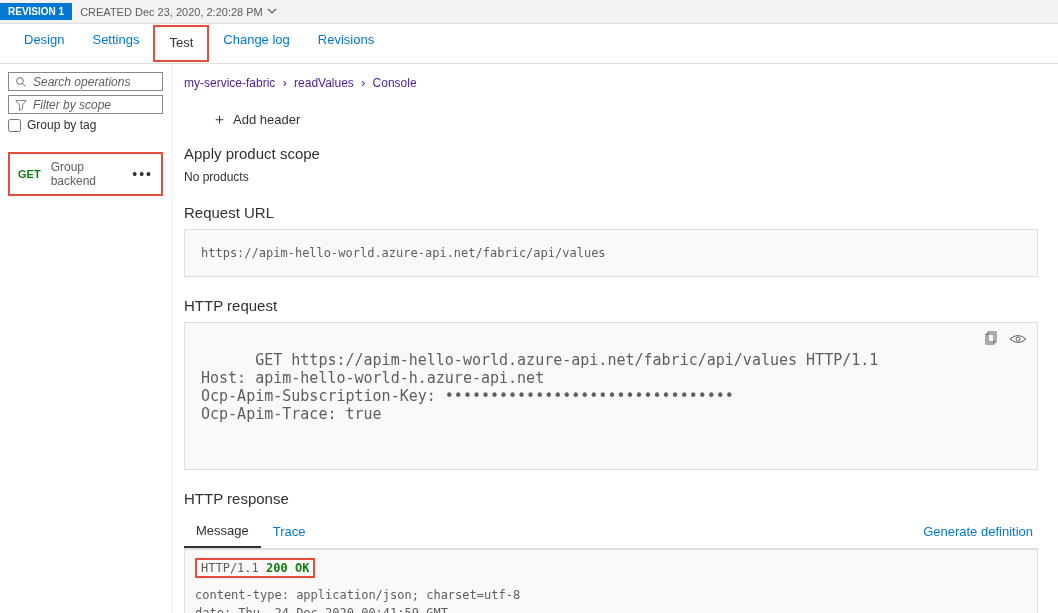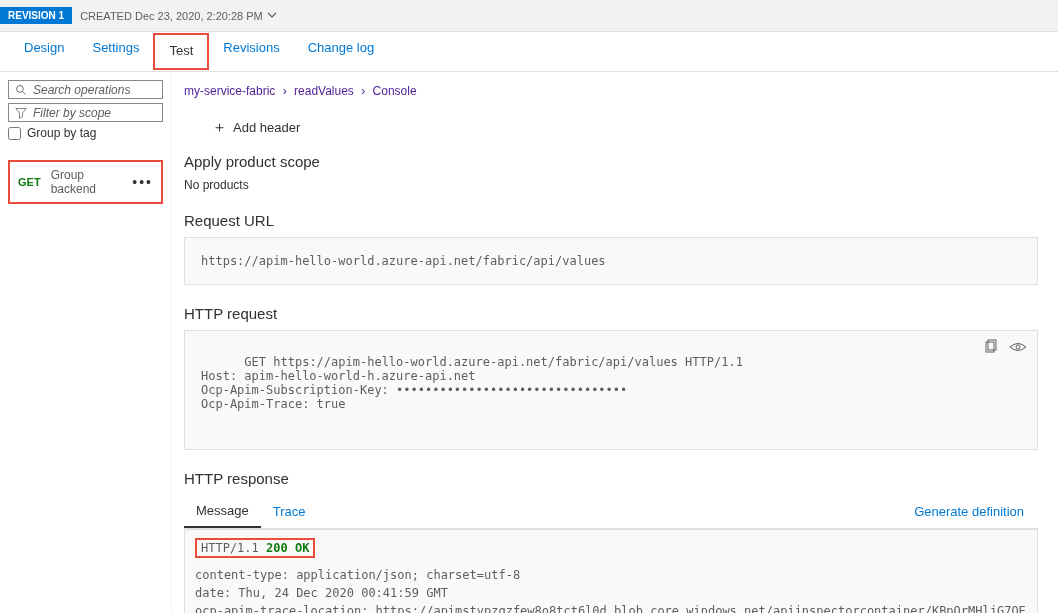--- a/index.html
+++ b/index.html
@@ -1,18 +1,18 @@
 <!DOCTYPE html>
 <html><head>
 <meta charset="utf-8">
 <style>
 * { box-sizing: border-box; margin: 0; padding: 0; }
 body { font-family: "Segoe UI", Arial, sans-serif; font-size: 13px; color: #323130; background: #fff; width: 1058px; }
 
-.revision-bar { background: #f3f2f1; border-bottom: 1px solid #e1dfdd; height: 32px; display: flex; align-items: center; font-size: 11px; }
+.revision-bar { background: #f3f2f1; border-bottom: 1px solid #e1dfdd; height: 24px; display: flex; align-items: center; font-size: 11px; }
 .revision-badge { background: #0078d4; color: #fff; font-weight: bold; padding: 3px 8px; font-size: 10px;}
 .revision-created { color: #605e5c; margin-left: 8px; }
 .revision-chevron { margin-left: 4px; color: #605e5c; }
 
 .tabs-row { border-bottom: 1px solid #e1dfdd; height: 40px; display: flex; align-items: stretch; padding-left: 10px; }
 .tab { padding: 8px 14px; color: #0078d4; cursor: pointer; font-size: 13px; }
 .tab-highlight { border: 2px solid #e74c3c; margin: 1px 0;}
 .tab-highlight .tab { color: #323130; }
 
 .content-row { display: flex; }
@@ -32,29 +32,29 @@
 .breadcrumb .sep { margin: 0 4px; }
 
 .add-header { display: inline-flex; align-items: center; color: #323130; font-size: 13px; margin-left: 28px; margin-bottom: 16px; cursor: pointer;}
 .add-header .plus { font-size: 15px; margin-right: 6px; font-weight: 300; }
 
 .section-title { font-size: 15px; font-weight: 400; margin-bottom: 8px; color: #323130; }
 .no-products { font-size: 12px; color: #323130; margin-bottom: 20px; }
 
 .url-box { border: 1px solid #e1dfdd; background: #faf9f8; padding: 16px 16px; font-family: Consolas, monospace; font-size: 12px; color: #605e5c; margin-bottom: 20px; }
 
-.http-req-box { border: 1px solid #e1dfdd; background: #faf9f8; padding: 10px 16px; font-family: Consolas, monospace; font-size: 12px; color: #605e5c; margin-bottom: 20px; position: relative; white-space: pre; overflow: hidden; }
+.http-req-box { border: 1px solid #e1dfdd; background: #faf9f8; padding: 10px 16px; font-family: Consolas, monospace; font-size: 15px; color: #605e5c; margin-bottom: 20px; position: relative; white-space: pre; overflow: hidden; }
 .req-actions { position: absolute; right: 10px; top: 8px; display: flex; gap: 10px; }
 .req-actions svg { cursor: pointer; }
 
 .resp-tabs { display: flex; align-items: center; border-bottom: 1px solid #e1dfdd; margin-bottom: 0; position:relative;}
 .resp-tab { padding: 8px 12px; font-size: 13px; cursor: pointer; }
 .resp-tab.active { border-bottom: 2px solid #323130; color: #323130; }
 .resp-tab.inactive { color: #0078d4; }
-.gen-def { position: absolute; right: 14px; color: #0078d4; font-size: 13px; cursor: pointer; padding: 8px 0;}
+.gen-def { position: absolute; right: 5px; color: #0078d4; font-size: 13px; cursor: pointer; padding: 8px 0;}
 
 .resp-box { border: 1px solid #e1dfdd; background: #faf9f8; padding: 8px 10px; font-family: Consolas, monospace; font-size: 12px; color: #605e5c; margin-bottom: 20px; }
 .status-line { border: 2px solid #e74c3c; display: inline-block; padding: 1px 4px; margin-bottom: 8px; }
 .status-line .ok { color: #107c10; font-weight: bold; }
 .resp-headers { white-space: pre-wrap; word-break: break-all; margin-bottom: 0; line-height: 1.5; }
 </style>
 </head>
 <body>
 
 <div class="revision-bar">
@@ -66,22 +66,22 @@
       </svg>
   </span>
 </div>
 
 <div class="tabs-row">
   <div class="tab">Design</div>
   <div class="tab">Settings</div>
   <div class="tab-highlight">
       <div class="tab">Test</div>
     </div>
+  <div class="tab">Change log</div>
   <div class="tab">Revisions</div>
-  <div class="tab">Change log</div>
 </div>
 
 <div class="content-row">
   <div class="sidebar">
     <div class="search-box">
       <svg width="12" height="12" viewBox="0 0 16 16">
           <circle cx="6.5" cy="6.5" r="4.5" stroke="#605e5c" stroke-width="1.2" fill="none"></circle>
           <line x1="10" y1="10" x2="14" y2="14" stroke="#605e5c" stroke-width="1.2"></line>
         </svg>
       <span>Search operations</span>

